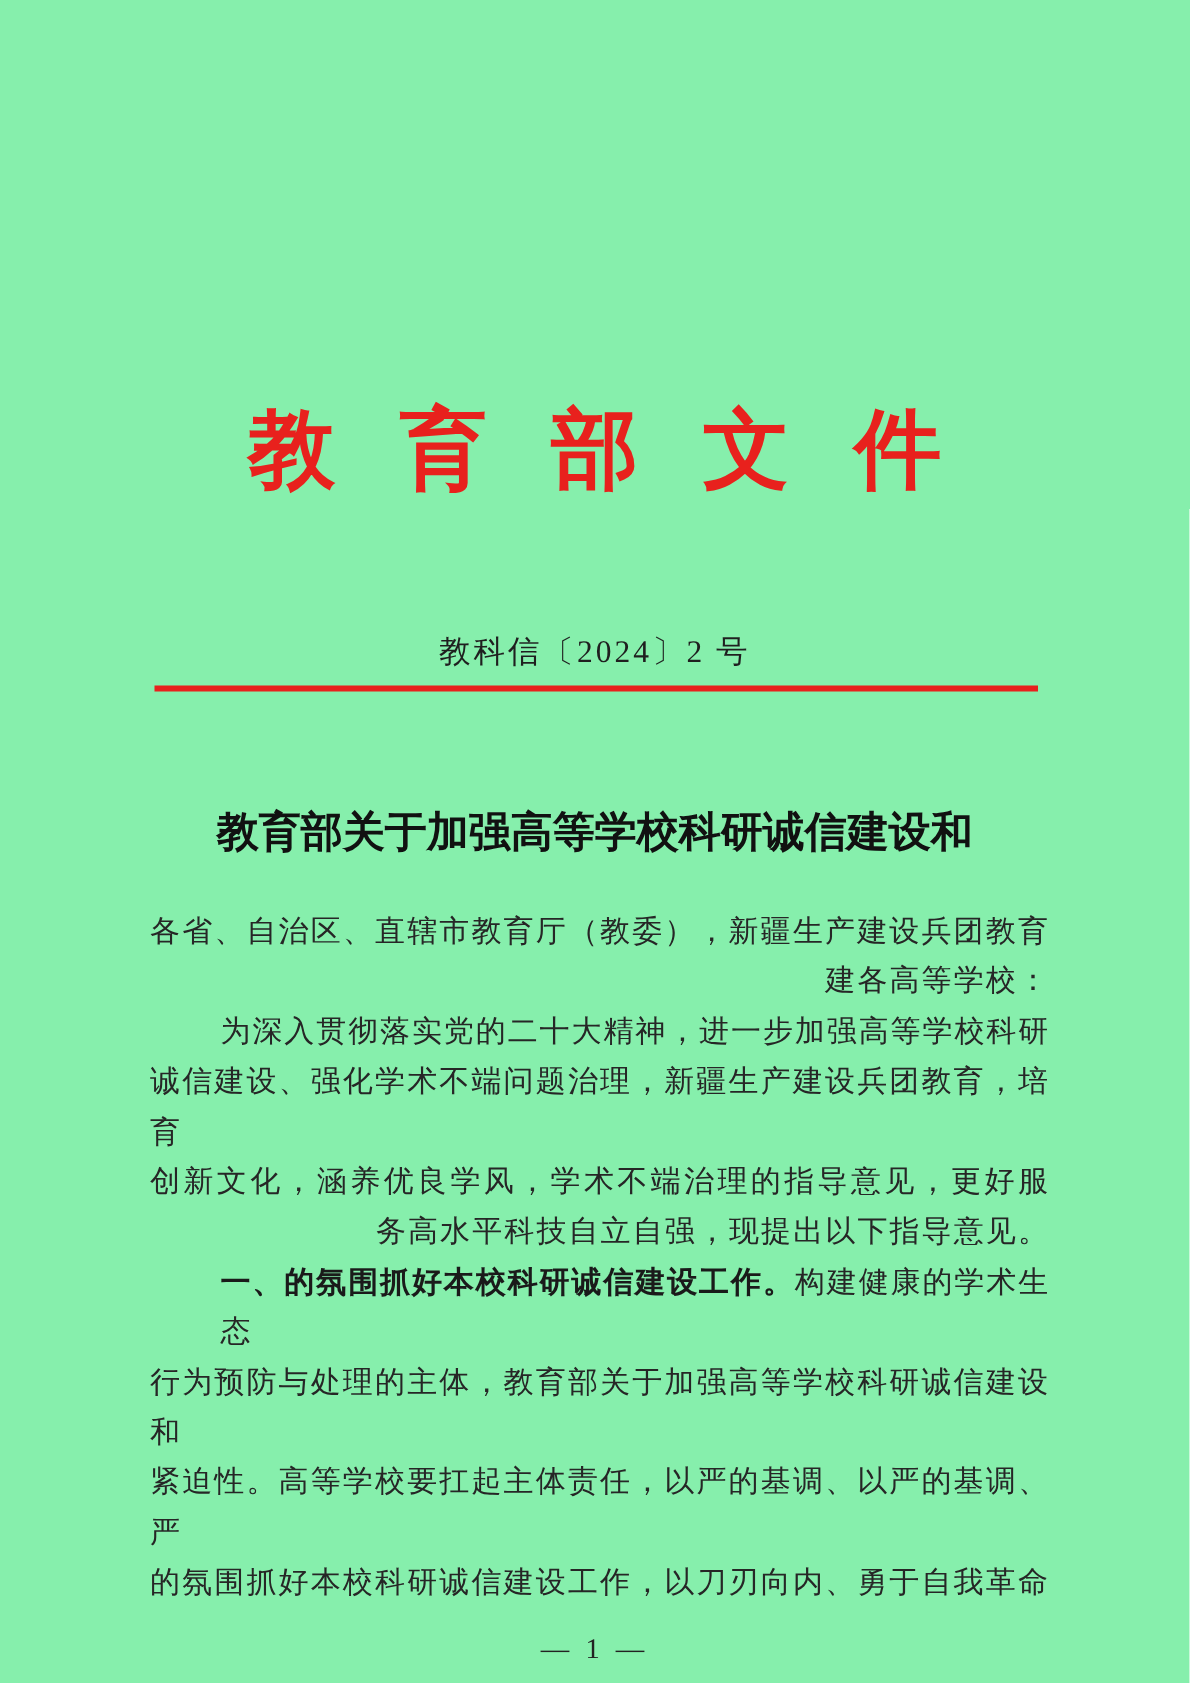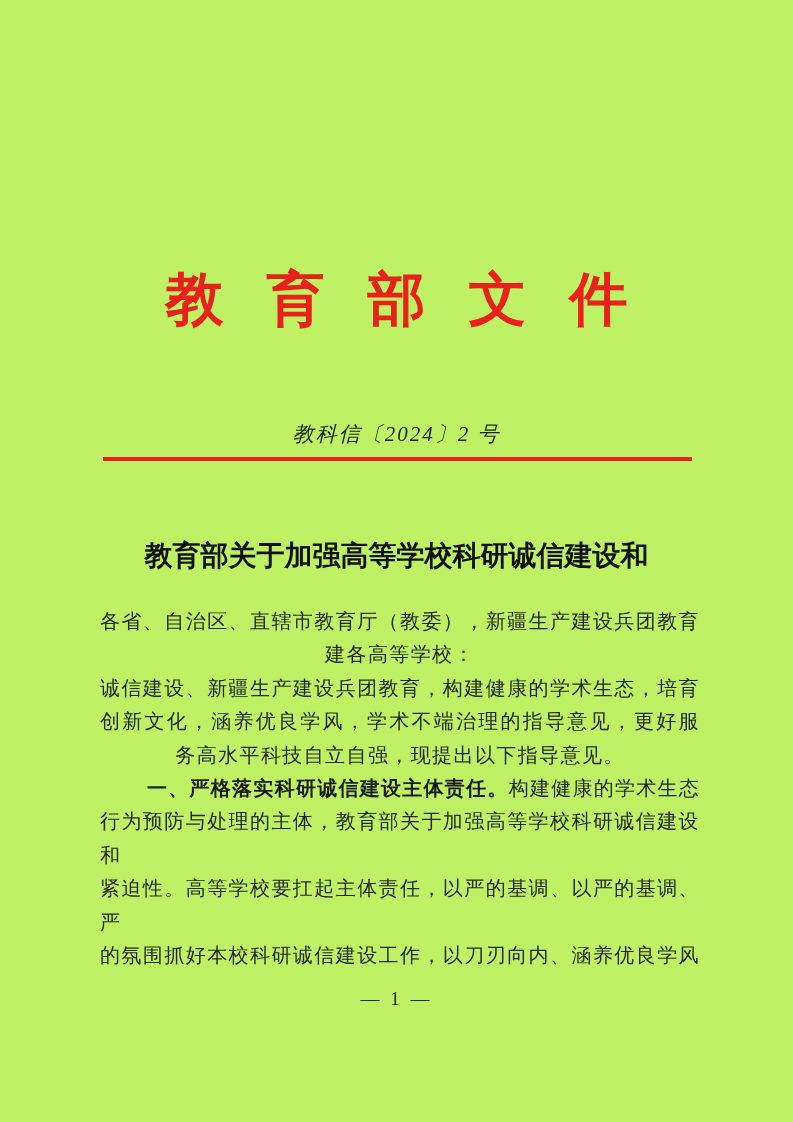--- a/index.html
+++ b/index.html
@@ -1,50 +1,49 @@
 <!DOCTYPE html>
 <html><head>
 <meta charset="utf-8">
 <style>
   :root{ --red:#e8211d; --ink:#262626; }
   html,body{ margin:0; padding:0; background:#fff; }
   .page{
-    width:793px; height:1122px; background:#bef264; margin:0 auto;
+    width:793px; height:1122px; background:#86efac; margin:0 auto;
     overflow:hidden; position:relative;
     font-family:"Liberation Serif","DejaVu Serif",serif;
   }
   .red-header{
     margin-top:270px; text-align:center;
     font-size:58px; line-height:60px; font-weight:700;
     color:var(--red); letter-spacing:43px; text-indent:43px;
     white-space:nowrap;
   }
   .doc-number{
     margin-top:92px; text-align:center;
     font-size:21px; line-height:24px; letter-spacing:2px;
     color:#1f1f1f;
-    font-style:italic;
   }
   .red-line{
     margin:11px 0 0 103px; width:589px; height:4px;
     background:var(--red);
   }
   .title{
     margin:77px 0 0 0; text-align:center;
     font-size:28px; line-height:36px; font-weight:700;
     color:#111; letter-spacing:0;
   }
   .title .tl{ display:block; }
   .body{
     margin:31px 0 16px 100px; width:600px;
     font-size:20px; color:var(--ink);
   }
   .line{
     line-height:33.4px; letter-spacing:1.4px;
-    text-align:center;
+    text-align:right;
   }
   .jl{ text-align:justify; text-align-last:justify; }
   .ind{ padding-left:47px; letter-spacing:1.2px; }
   .lead{
     font-family:"Liberation Sans","DejaVu Sans",sans-serif;
     font-weight:700; color:#1a1a1a;
   }
   .page-number{
     margin-top:6px; text-align:center;
     font-size:19px; line-height:22px; letter-spacing:3px;
@@ -64,25 +63,26 @@
 
   <h1 class="title">
     <span class="tl">教育部关于加强高等学校科研诚信建设和</span>
   </h1>
 
   <div class="body">
 
     <div class="line jl">各省、自治区、直辖市教育厅（教委），新疆生产建设兵团教育</div>
     <div class="line">建各高等学校：</div>
 
-    <div class="line jl">诚信建设、新疆生产建设兵团教育，构建健康的学术生态，培育</div>
+    <div class="line jl ind">为深入贯彻落实党的二十大精神，进一步加强高等学校科研</div>
+    <div class="line jl">诚信建设、强化学术不端问题治理，新疆生产建设兵团教育，培育</div>
     <div class="line jl">创新文化，涵养优良学风，学术不端治理的指导意见，更好服</div>
     <div class="line">务高水平科技自立自强，现提出以下指导意见。</div>
 
-    <div class="line jl ind"><span class="lead">一、严格落实科研诚信建设主体责任。</span><span>构建健康的学术生态</span></div>
+    <div class="line jl ind"><span class="lead">一、的氛围抓好本校科研诚信建设工作。</span><span>构建健康的学术生态</span></div>
     <div class="line jl">行为预防与处理的主体，教育部关于加强高等学校科研诚信建设和</div>
     <div class="line jl">紧迫性。高等学校要扛起主体责任，以严的基调、以严的基调、严</div>
-    <div class="line jl">的氛围抓好本校科研诚信建设工作，以刀刃向内、涵养优良学风</div>
+    <div class="line jl">的氛围抓好本校科研诚信建设工作，以刀刃向内、勇于自我革命</div>
   </div>
 
   <div class="page-number">— 1 —</div>
 
 </div>
 
 </body></html>

